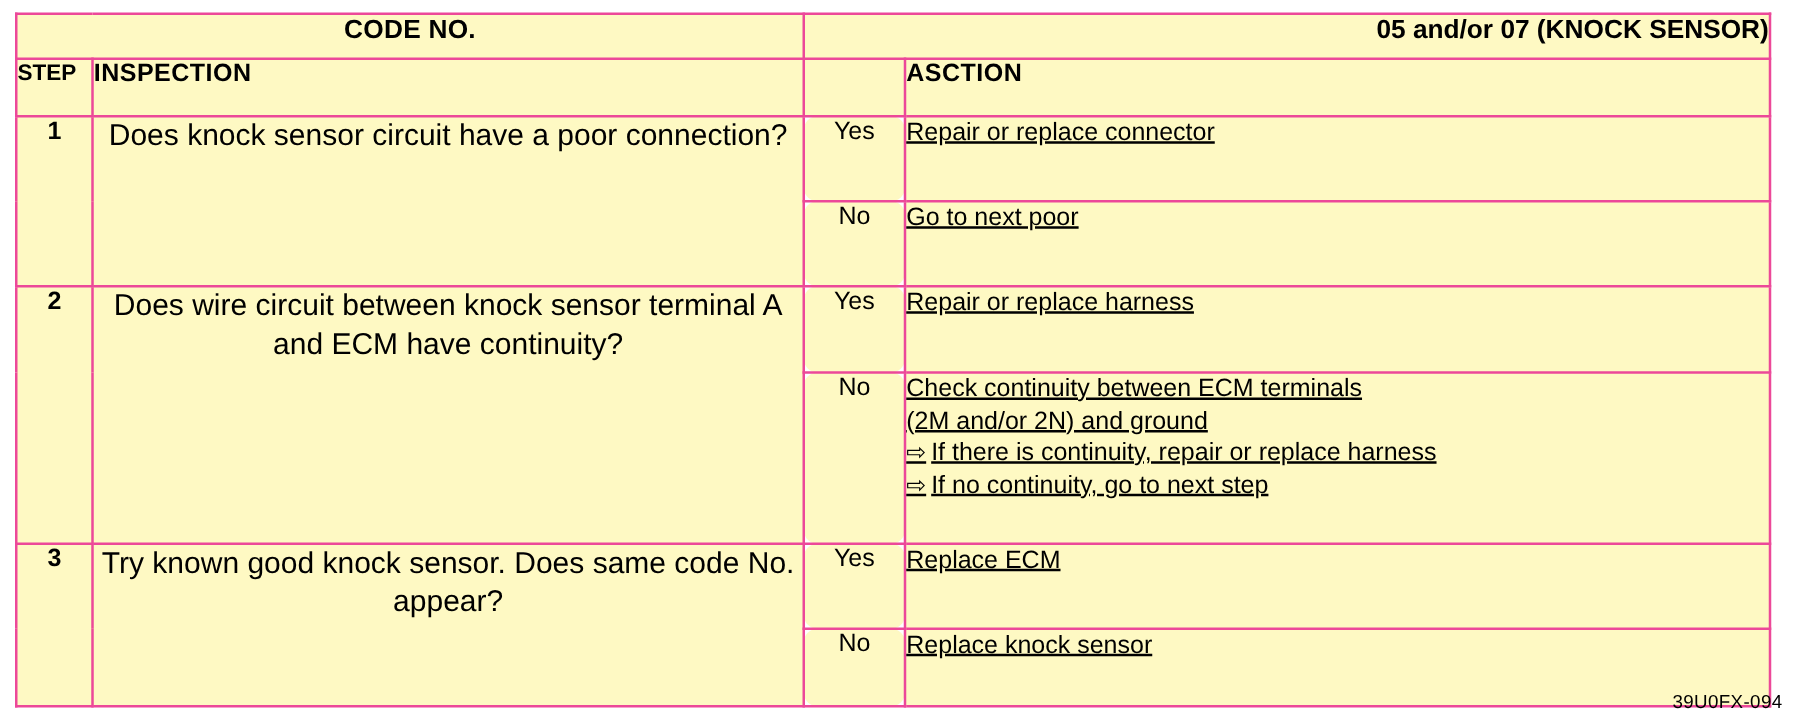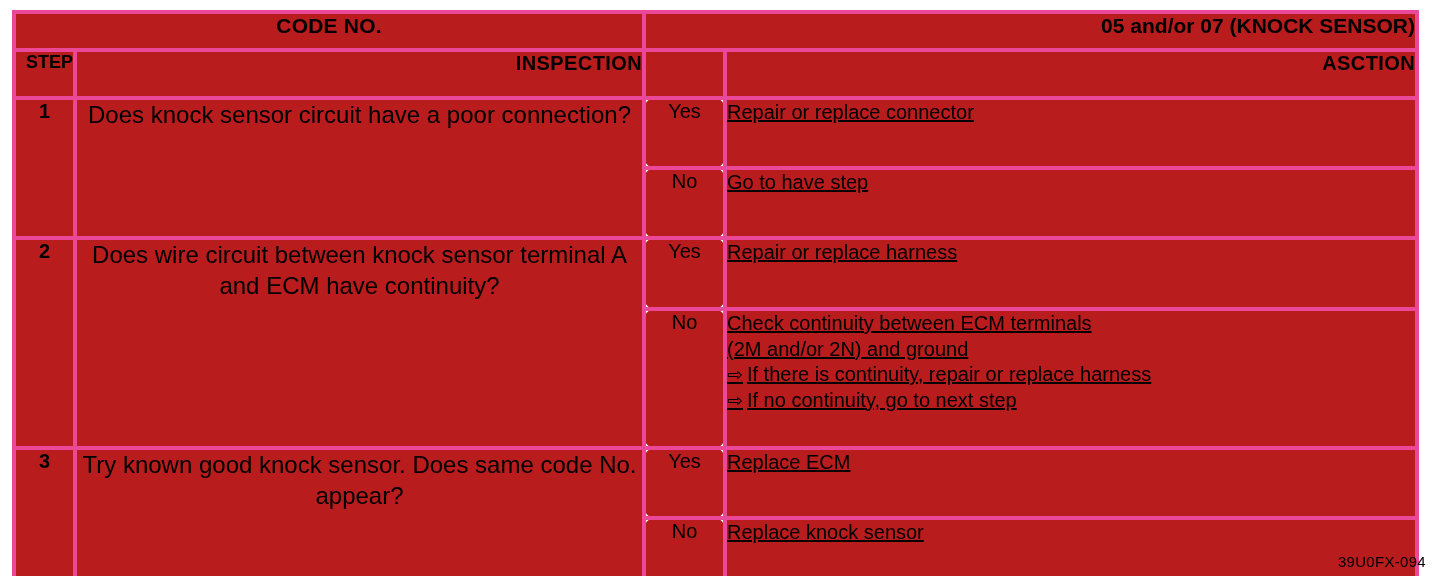--- a/index.html
+++ b/index.html
@@ -27,24 +27,24 @@
   .dtable {
     position: absolute;
     left: 12px;
     top: 10px;
     width: 1403px;        
     border-collapse: collapse;
     table-layout: fixed;
     background: #fff;
   }
   .dtable td, .dtable th {
-    border: 4px solid #ec4899;
+    border: 2px solid #ec4899;
     padding: 0;
     vertical-align: top;
-    background: #b91c1c;
+    background: #fef9c3;
   }
 
   
   col.c-step   { width: 61px;  }
   col.c-insp   { width: 569px; }
   col.c-yn     { width: 81px;  }
   col.c-act    { width: 692px; }
 
   
   .codeno-label {
@@ -63,21 +63,21 @@
     font-size: 21px;
     text-align: right;
     vertical-align: middle;
     white-space: nowrap;
   }
 
   .hdr {
     height: 44px;
     font-weight: bold;
     font-size: 20px;
-    text-align: right;
+    text-align: left;
     vertical-align: middle;
     letter-spacing: 0.4px;
     white-space: nowrap;
   }
   .hdr-step {
     font-size: 18px;
     letter-spacing: 0;
     padding: 0 1px;
   }
   .hdr-blank { }
@@ -159,21 +159,21 @@
         <td class="step-num" rowspan="2" style="height:66px;">1</td>
         <td class="insp" rowspan="2">Does knock sensor circuit have a poor connection?</td>
         <td class="yn" style="height:66px;">Yes</td>
         <td class="act">
           <span class="act-line">Repair or replace connector</span>
         </td>
       </tr>
       <tr>
         <td class="yn" style="height:66px;">No</td>
         <td class="act">
-          <span class="act-line">Go to have step</span>
+          <span class="act-line">Go to next poor</span>
         </td>
       </tr>
 
       <tr>
         <td class="step-num" rowspan="2">2</td>
         <td class="insp" rowspan="2">Does wire circuit between knock sensor terminal A and ECM have continuity?</td>
         <td class="yn" style="height:67px;">Yes</td>
         <td class="act">
           <span class="act-line">Repair or replace harness</span>
         </td>

